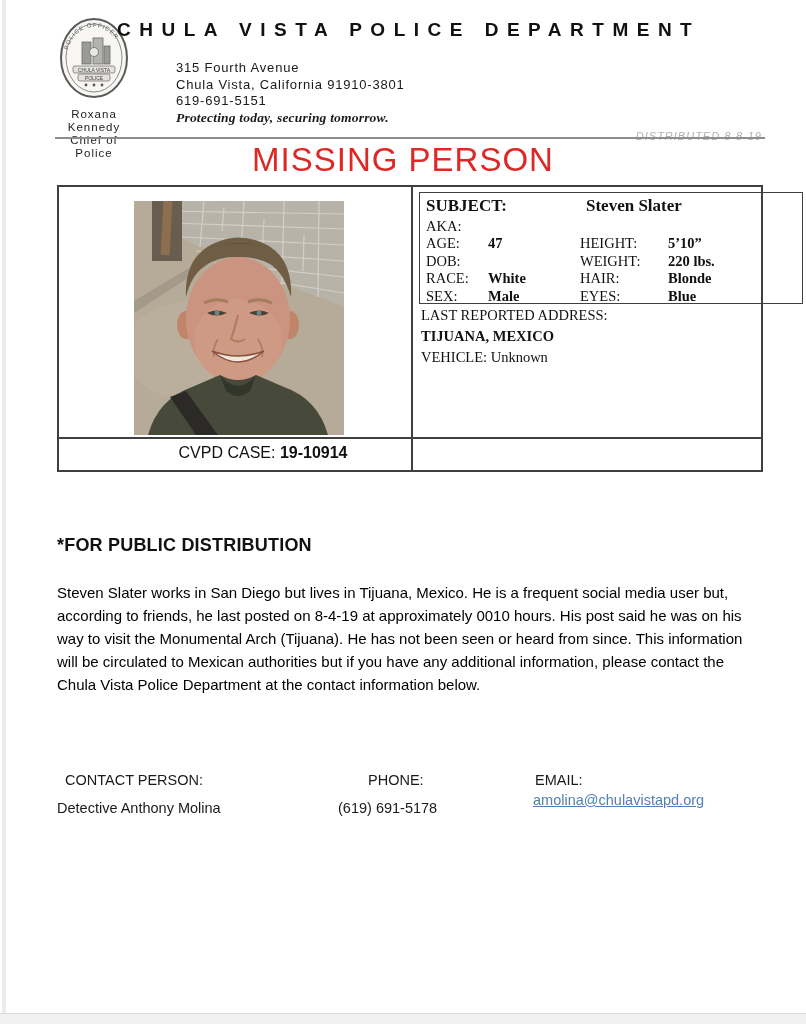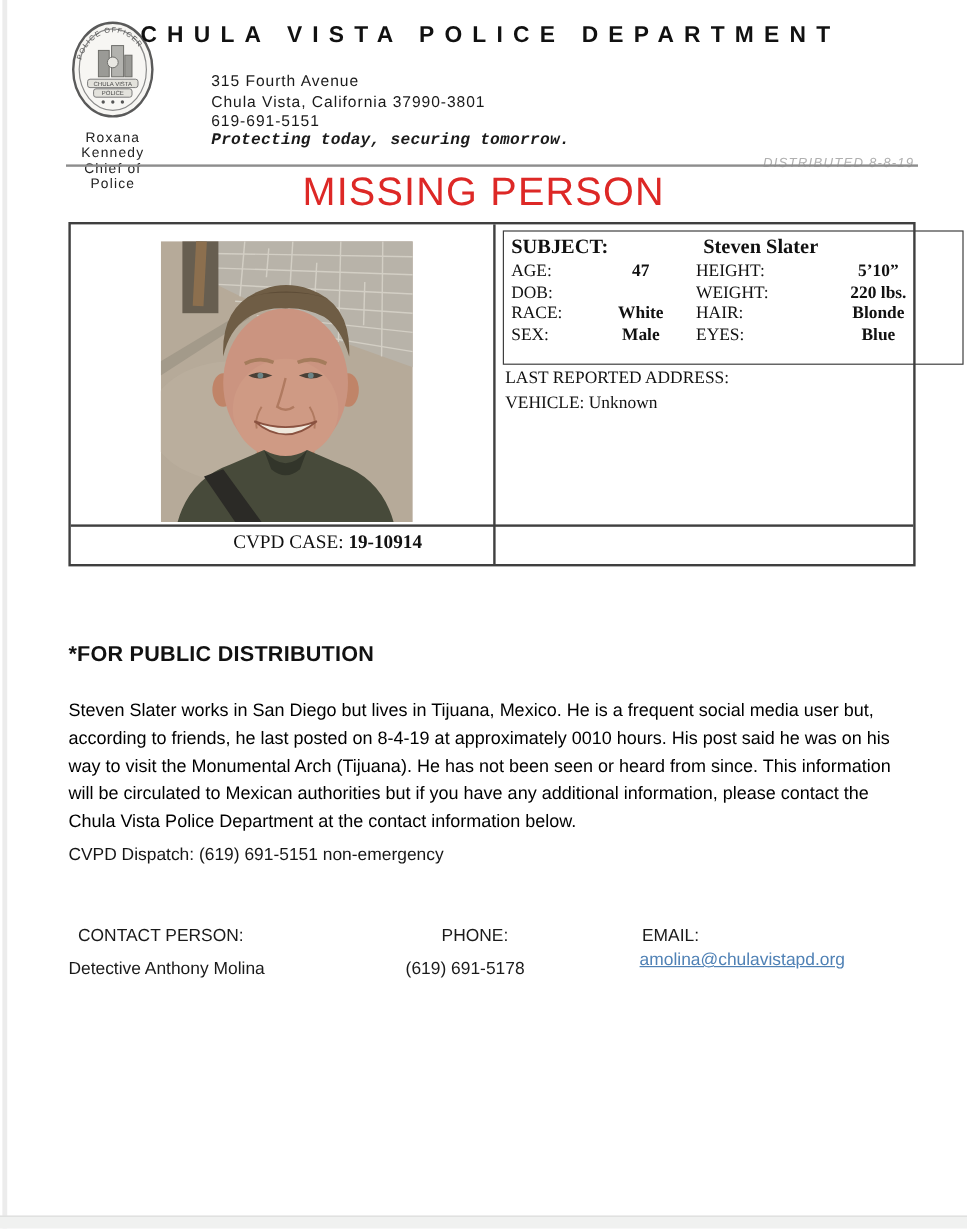--- a/index.html
+++ b/index.html
@@ -16,21 +16,21 @@
   
   .dept-title{
     left:117px;top:19px;
     font-size:19px;font-weight:bold;letter-spacing:8.5px;
     color:#111;white-space:nowrap;
   }
   .badge-wrap{left:50px;top:16px;width:88px;text-align:center;}
   .chief-name{font-size:11.5px;color:#222;letter-spacing:1px;line-height:13px;}
   .chief-title{font-size:11.5px;color:#222;letter-spacing:1px;line-height:13px;}
   .addr{left:176px;top:60px;font-size:13px;line-height:16.5px;letter-spacing:0.8px;color:#1a1a1a;}
-  .motto{font-family:Liberation Mono, monospace;font-style:italic;font-weight:bold;letter-spacing:0.2px;font-size:13.5px;}
+  .motto{font-family:Liberation Serif, serif;font-style:italic;font-weight:bold;letter-spacing:0.2px;font-size:13.5px;}
   .distributed{
     right:44px;top:107px;
     font-size:11px;font-style:italic;letter-spacing:1px;
     color:#b0b0b0;
     margin-top:23px;
   }
   .header-rule{left:55px;top:137px;width:710px;height:2px;background:#8d8d8d;}
 
   
   .missing-title{
@@ -42,39 +42,39 @@
   
   .info-table{
     left:57px;top:185px;width:706px;height:287px;
     border:2px solid #3f3f3f;box-sizing:border-box;
   }
   .v-divider{left:352px;top:0;width:2px;height:100%;background:#3f3f3f;}
   .h-divider{left:0;top:250px;width:100%;height:2px;background:#3f3f3f;}
   .photo-box{left:75px;top:14px;width:210px;height:234px;}
   .case-line{
     left:0;top:257px;width:408px;text-align:center;
-    font-family:Liberation Serif, serif;font-size:16px;color:#111;margin-left:10px;
+    font-family:Liberation Sans, sans-serif;font-size:16px;color:#111;
   }
   .case-number{font-weight:bold;}
 
   .subject-box{
     left:360px;top:5px;width:384px;height:112px;
     border:1.5px solid #3f3f3f;box-sizing:border-box;
     padding:2px 6px;
     font-family:"Liberation Serif",serif;color:#111;
   }
   .subject-row{position:relative;height:23px;line-height:22px;}
   .subject-label{font-size:17px;font-weight:bold;}
   .subject-name{position:absolute;left:160px;top:0;font-size:17px;font-weight:bold;}
   .aka-row{height:17px;line-height:16px;font-size:14.5px;}
   .detail-grid{
     display:grid;grid-template-columns:62px 92px 88px auto;
     font-size:14.5px;line-height:17.5px;
   }
-  .detail-grid .val{font-weight:bold;text-align:center;}
+  .detail-grid .val{font-weight:bold;}
 
   .marks-box{
     left:362px;top:118px;width:336px;
     font-family:"Liberation Serif",serif;font-size:14.5px;line-height:21px;color:#111;
   }
   .bold{font-weight:bold;}
 
   
   .dist-heading{left:57px;top:535px;font-size:18px;font-weight:bold;letter-spacing:0.2px;color:#111;}
   .body-par{left:57px;top:581px;width:702px;font-size:15px;line-height:23px;color:#000000;}
@@ -119,21 +119,21 @@
         <circle cx="47" cy="69" r="1.4" fill="#555"></circle>
     </svg>
     <div class="chief-name">Roxana Kennedy</div>
     <div class="chief-title">Chief of Police</div>
   </div>
 
   <div class="abs dept-title">CHULA VISTA POLICE DEPARTMENT</div>
 
   <div class="abs addr">
     <div>315 Fourth Avenue</div>
-    <div>Chula Vista, California 37990-3801</div>
+    <div>Chula Vista, California 91910-3801</div>
     <div>619-691-5151</div>
     <div class="motto">Protecting today, securing tomorrow.</div>
   </div>
 
   <div class="abs distributed">DISTRIBUTED 8-8-19</div>
   <div class="abs header-rule"></div>
 
   <div class="abs missing-title">MISSING PERSON</div>
 
   <div class="abs info-table">
@@ -204,20 +204,24 @@
     <div class="abs case-line">
       <span>CVPD CASE:</span>
       <span class="case-number">19-10914</span>
     </div>
 
     <div class="abs subject-box">
       <div class="subject-row">
         <span class="subject-label">SUBJECT:</span>
         <span class="subject-name">Steven Slater</span>
       </div>
+      <div class="aka-row">
+        <span>AKA:</span>
+        <span class="val"></span>
+      </div>
       <div class="detail-grid">
         <span>AGE:</span>
         <span class="val">47</span>
         <span>HEIGHT:</span>
         <span class="val">5’10”</span>
 
         <span>DOB:</span>
         <span class="val"></span>
         <span>WEIGHT:</span>
         <span class="val">220 lbs.</span>
@@ -229,30 +233,30 @@
 
         <span>SEX:</span>
         <span class="val">Male</span>
         <span>EYES:</span>
         <span class="val">Blue</span>
       </div>
     </div>
 
     <div class="abs marks-box">
       <div>LAST REPORTED ADDRESS:</div>
+      <div class="bold">TIJUANA, MEXICO</div>
       <div>
         <span>VEHICLE:</span>
         <span>Unknown</span>
       </div>
     </div>
   </div>
 
   <div class="abs dist-heading">*FOR PUBLIC DISTRIBUTION</div>
   <div class="abs body-par">Steven Slater works in San Diego but lives in Tijuana, Mexico.  He is a frequent social media user but, according to friends, he last posted on 8-4-19 at approximately 0010 hours. His post said he was on his way to visit the Monumental Arch (Tijuana).  He has not been seen or heard from since.  This information will be circulated to Mexican authorities but if you have any additional information, please contact the Chula Vista Police Department at the contact information below.</div>
-  <div class="abs dispatch">CVPD Dispatch: (619) 691-5151 non-emergency</div>
 
   <div class="abs contact-label" style="left:65px;top:772px;">CONTACT PERSON:</div>
   <div class="abs contact-label" style="left:368px;top:772px;">PHONE:</div>
   <div class="abs contact-label" style="left:535px;top:772px;">EMAIL:</div>
 
   <div class="abs contact-value" style="left:57px;top:800px;">Detective Anthony Molina</div>
   <div class="abs contact-value" style="left:338px;top:800px;">(619) 691-5178</div>
   <a class="abs contact-value email-link" style="left:533px;top:792px;">amolina@chulavistapd.org</a>
 
   <div class="abs bottom-strip"></div>

